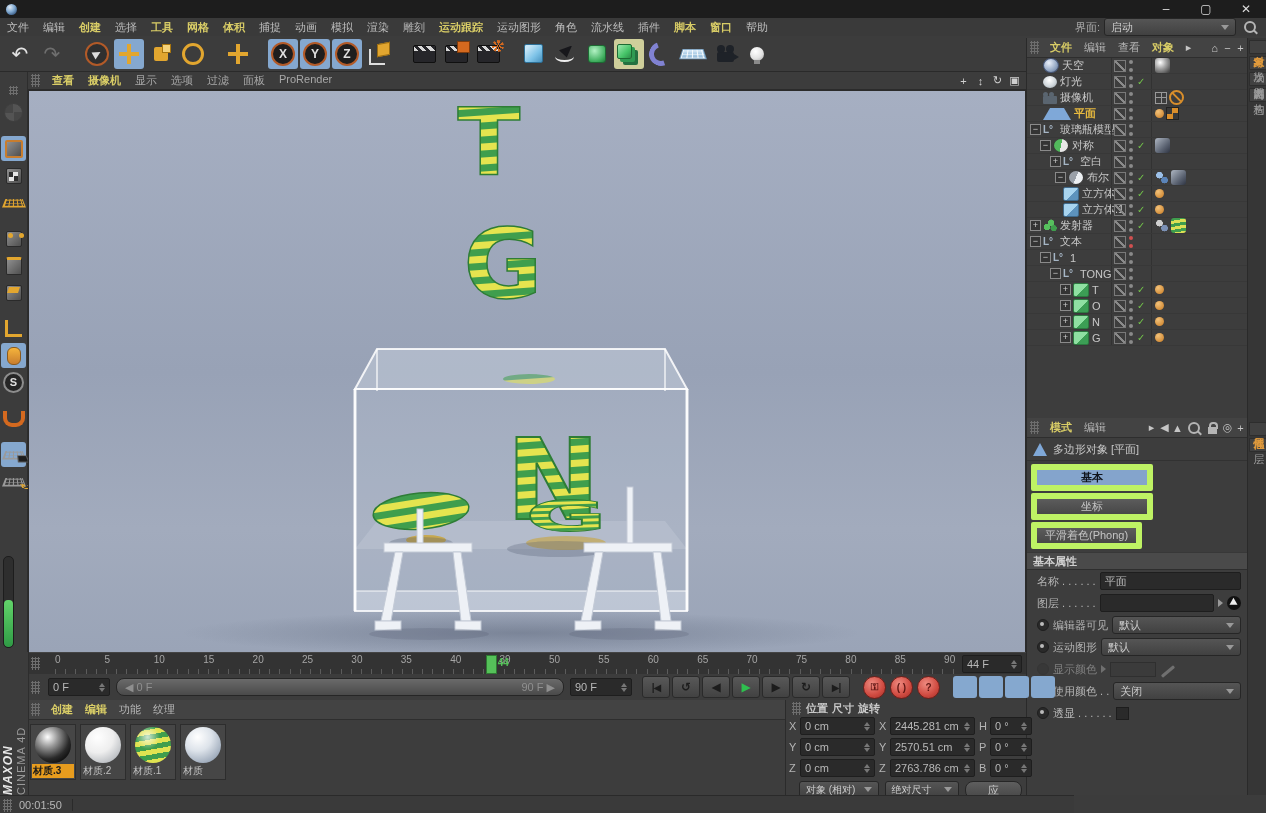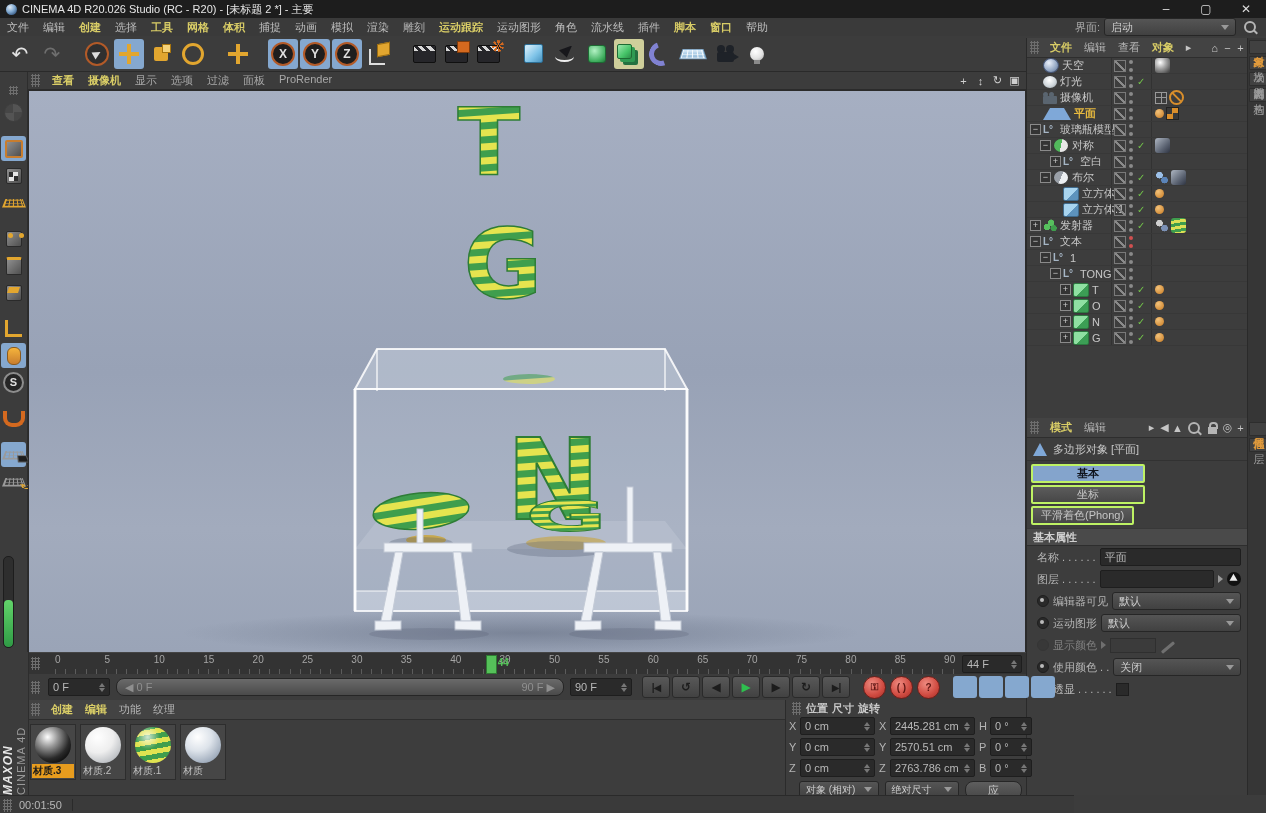--- a/index.html
+++ b/index.html
@@ -192,21 +192,21 @@
   .v-emitter{width:14px;height:13px;background:
        radial-gradient(circle at 28% 62%,#57c05e 0 3px,transparent 3.3px),
        radial-gradient(circle at 58% 28%,#57c05e 0 3px,transparent 3.3px),
        radial-gradient(circle at 76% 70%,#3f9e4d 0 3px,transparent 3.3px);}
   .v-extrude{width:12px;height:12px;background:linear-gradient(135deg,#8fe0a2 55%,#3c9e55 55%);border:1px solid #2c7a40;border-radius:2px;}
   
   #am{position:absolute;left:0;top:380px;width:222px;height:377px;}
   .objrow{display:flex;align-items:center;height:22px;padding-left:6px;border-bottom:1px solid #323232;}
   .objrow .cone{width:0;height:0;border-left:7px solid transparent;border-right:7px solid transparent;border-bottom:13px solid #7fa8d8;margin-right:6px;}
   .amtabs{display:flex;flex-wrap:wrap;gap:2px;padding:3px 4px;}
-  .amtab{background:linear-gradient(#5c5c5c,#474747);border:2px solid #bef264;border-radius:2px;height:15px;line-height:15px;
+  .amtab{background:linear-gradient(#5c5c5c,#474747);border:6px solid #bef264;border-radius:2px;height:15px;line-height:15px;
          text-align:center;color:#c5c5c5;padding:0 8px;}
   .amtab.half{flex:0 0 44%;}
   .amtab.active{background:#84a4cc;color:#10141c;font-weight:bold;}
   .amsec{background:#4a4a4a;border-top:1px solid #383838;border-bottom:1px solid #2e2e2e;height:16px;line-height:16px;
          padding-left:6px;font-weight:bold;color:#d0d0d0;}
   .arow{display:flex;align-items:center;gap:4px;padding:2px 8px 2px 10px;height:18px;}
   .alabel{color:#b5b5b5;white-space:nowrap;}
   .grow{flex:1;}
   .arr{width:0;height:0;border-top:4px solid transparent;border-bottom:4px solid transparent;border-left:5px solid #999;}
   .pickcirc{width:14px;height:14px;border-radius:50%;background:#111;position:relative;flex:0 0 14px;}
@@ -276,21 +276,20 @@
   #brand .maxon{font-weight:bold;color:#e8e8e8;font-size:12px;letter-spacing:1px;display:block;font-style:italic;}
   #brand .cinema{color:#9a9a9a;font-size:11px;display:block;letter-spacing:1px;}
 </style>
 </head>
 <body>
 
 <div id="app">
 
   <div id="titlebar">
     <span class="appicon"></span>
-    <span class="title">CINEMA 4D R20.026 Studio (RC - R20) - [未标题 2 *] - 主要</span>
     <span class="wctl">
       <span>–</span>
       <span>▢</span>
       <span>✕</span>
     </span>
   </div>
 
   <div id="menubar">
     <div style="display:flex">
 
@@ -703,21 +702,21 @@
             <span class="oicon v-nullo"></span>
             <span class="olabel">空白</span>
             <span class="ocol">
               <span class="layerbox"></span>
               <span class="odots v-gray"></span>
               <span class="ochk"></span>
             </span>
             <span class="otags"></span>
           </div>
 
-          <div class="orow" style="padding-left: 13px;">
+          <div class="orow" style="padding-left: 28px;">
             <span class="exp v-minus"></span>
             <span class="oicon v-boole"></span>
             <span class="olabel">布尔</span>
             <span class="ocol">
               <span class="layerbox"></span>
               <span class="odots v-gray"></span>
               <span class="ochk on"></span>
             </span>
             <span class="otags">
               <span class="tag v-blue-pair"></span>

